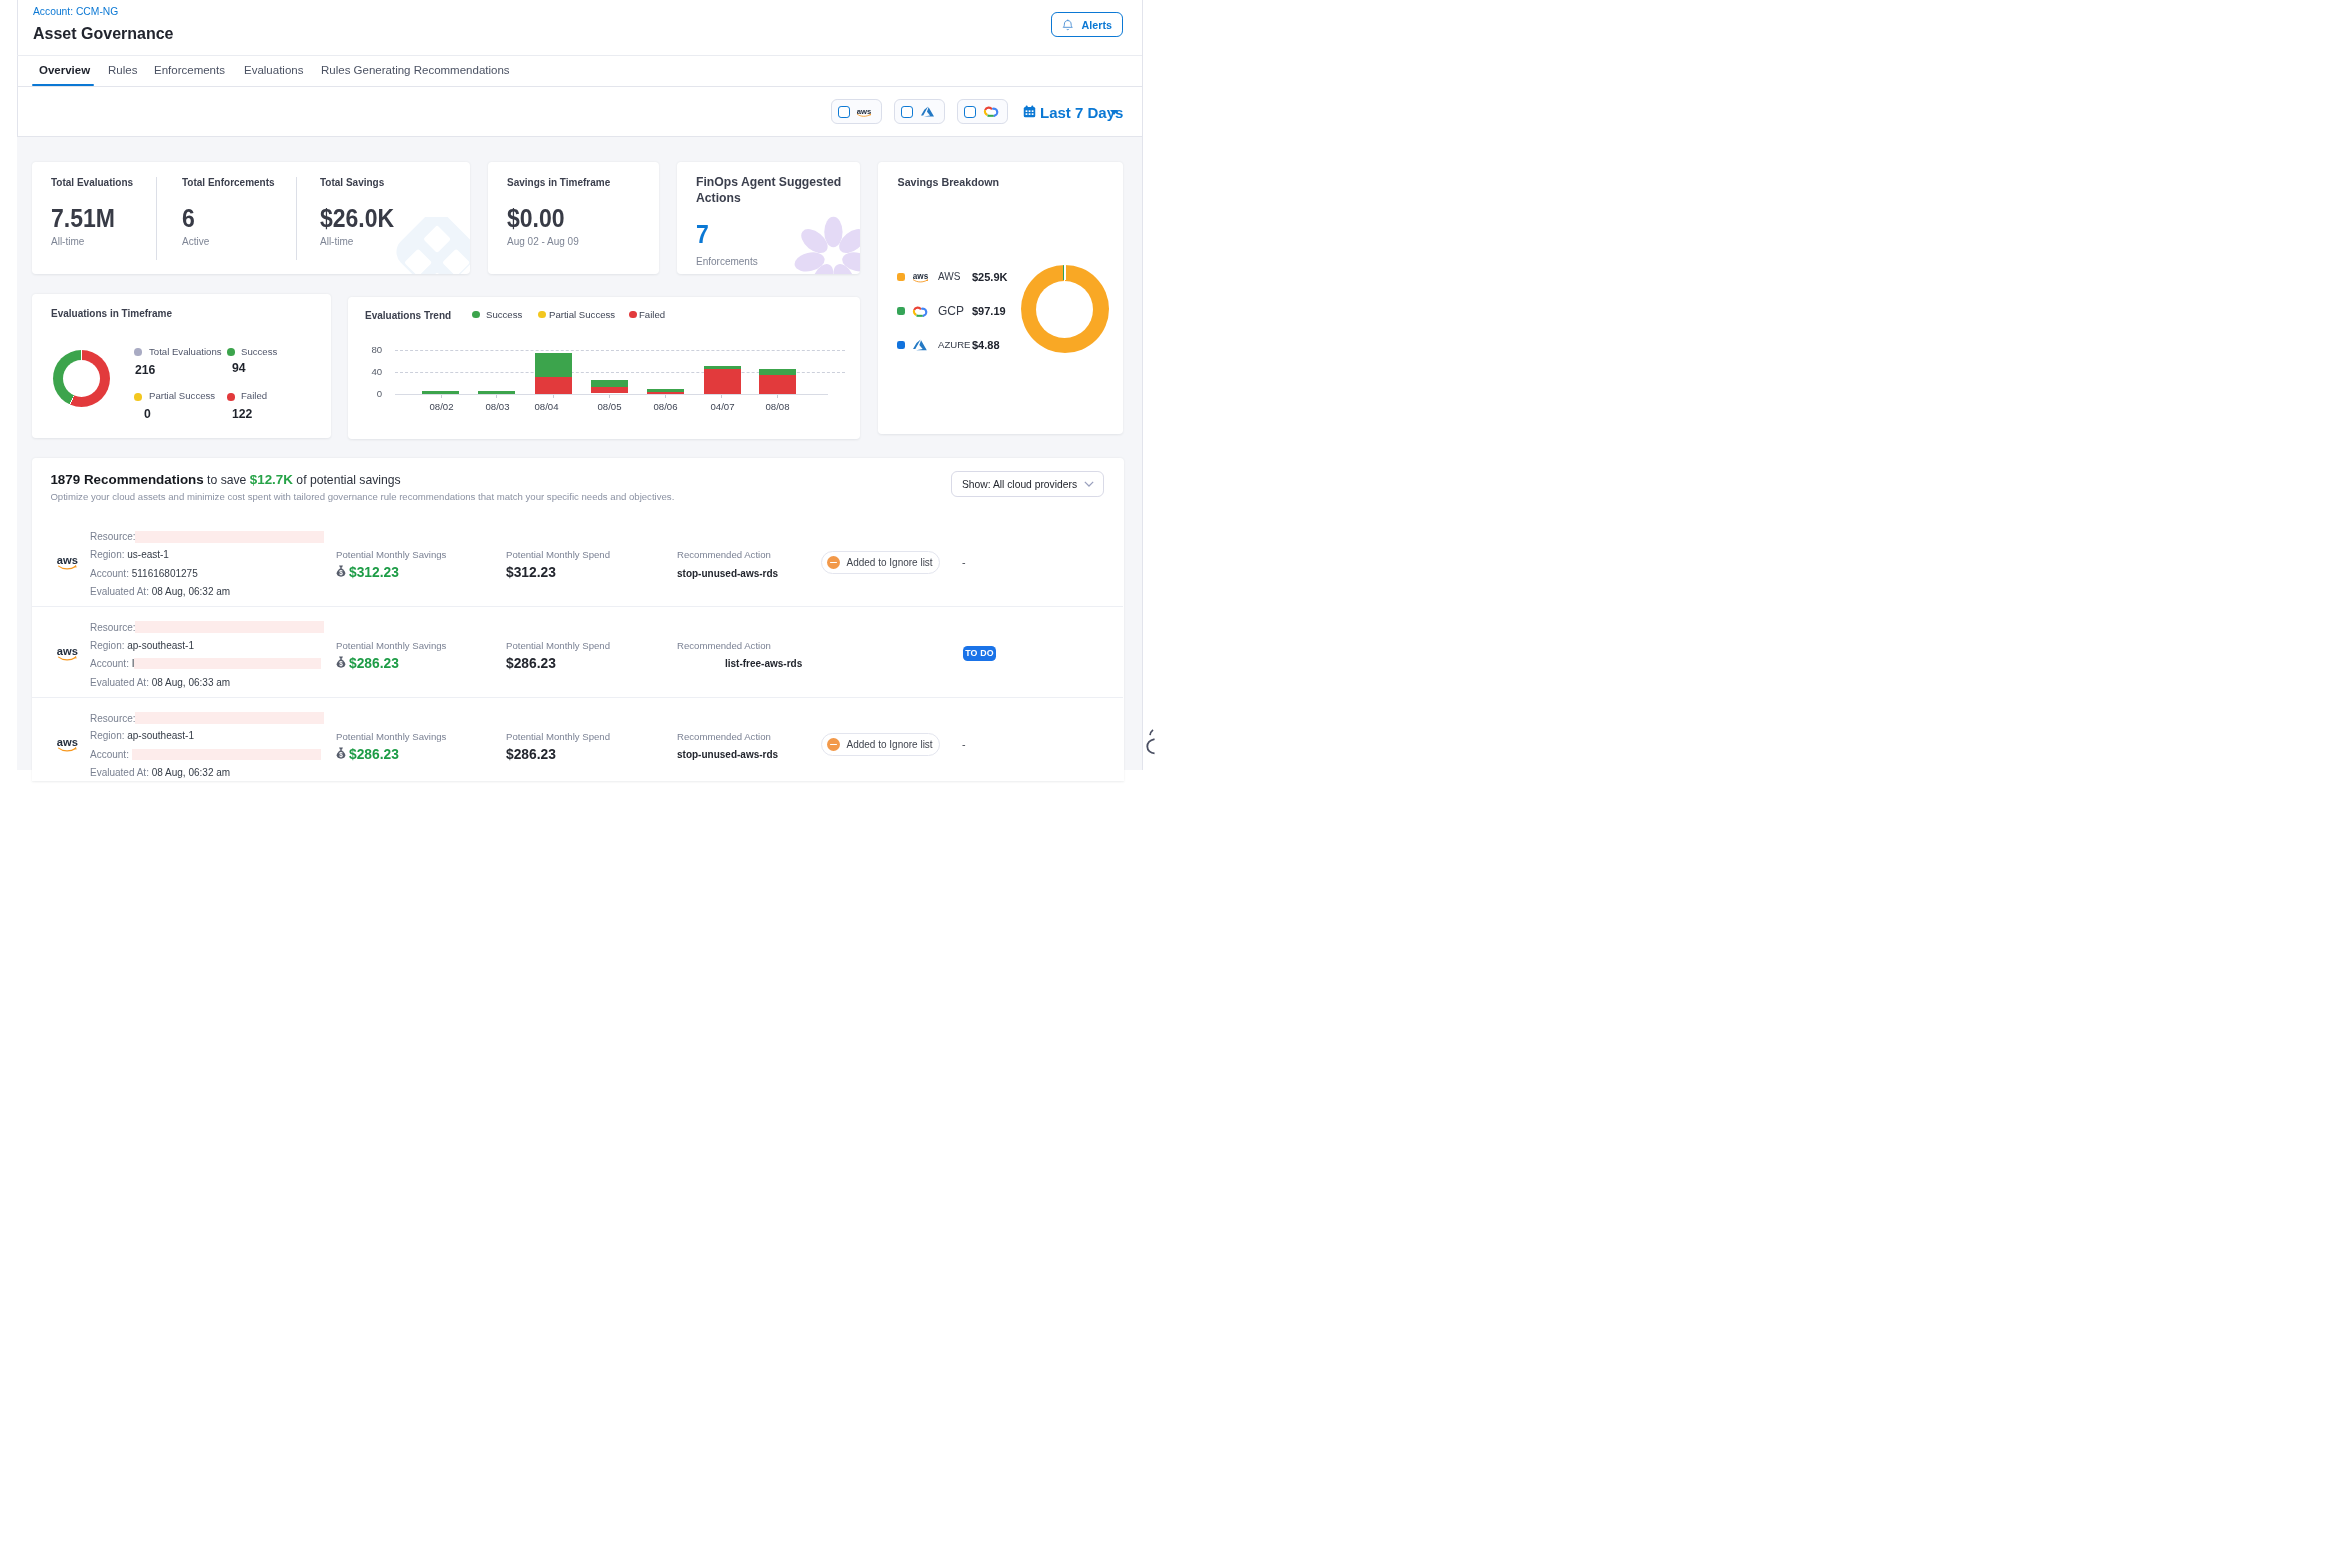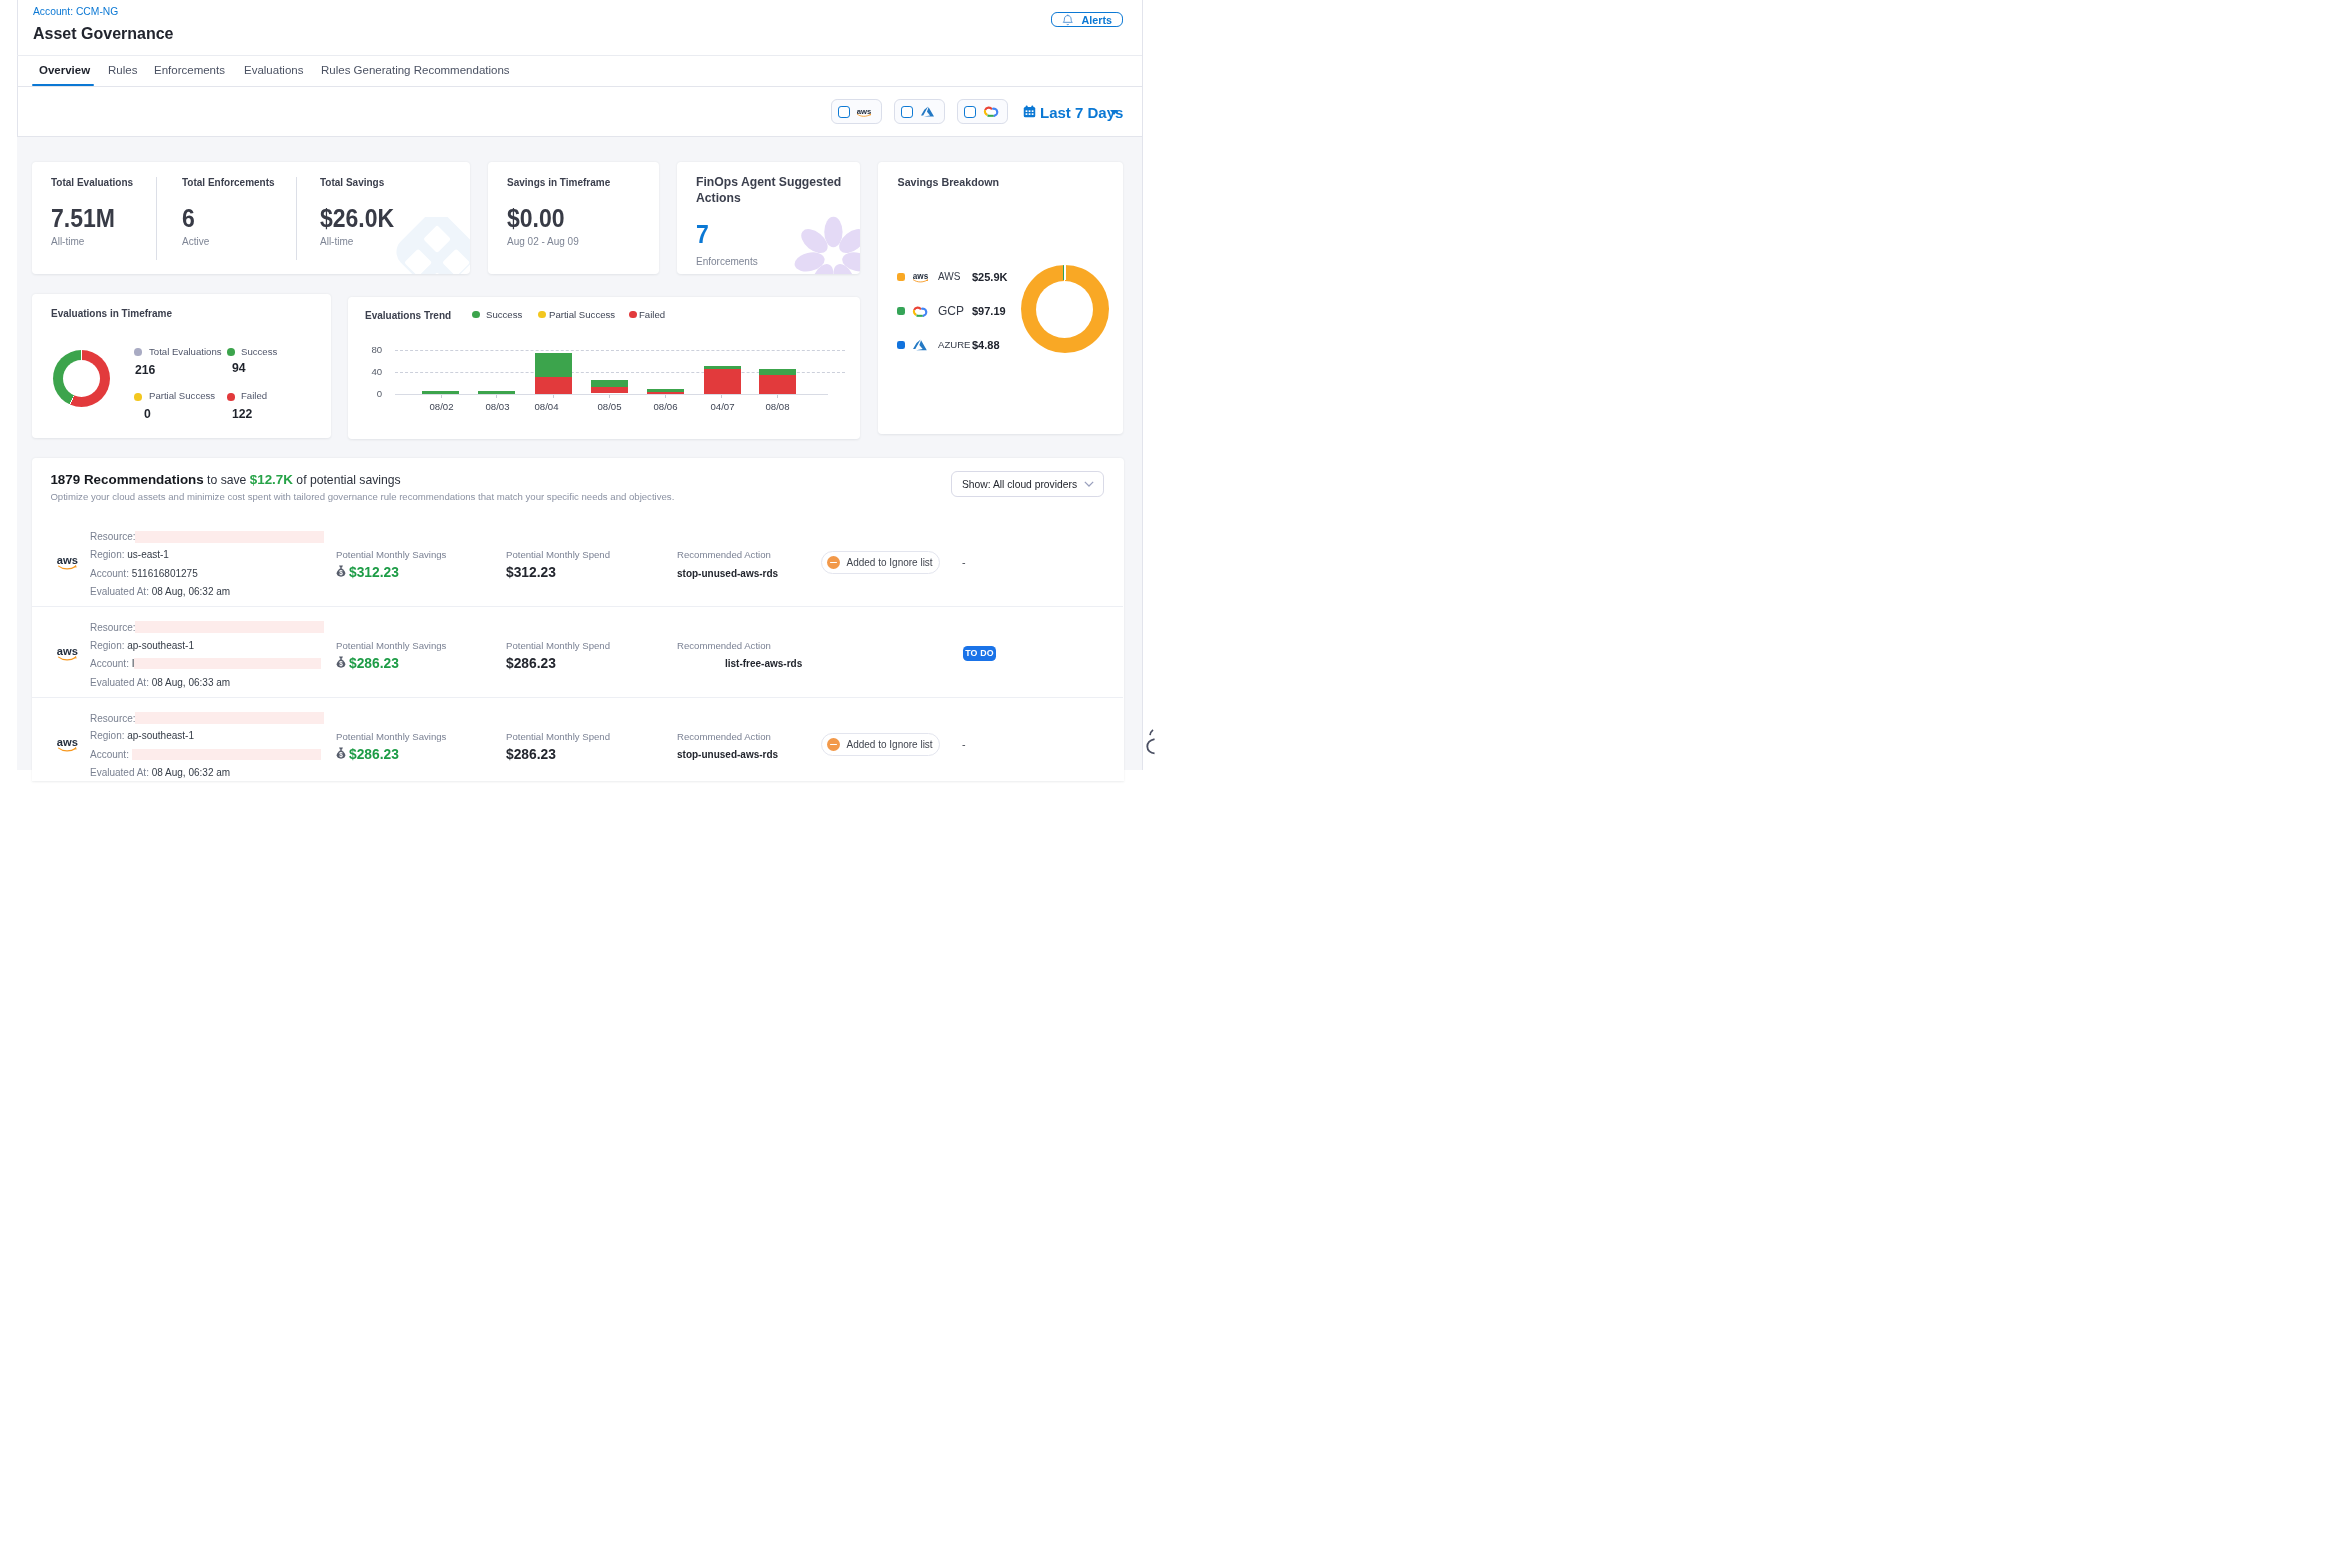--- a/index.html
+++ b/index.html
@@ -18,21 +18,21 @@
 </style>
 </head>
 <body>
 
 <div class="abs" style="left:16.5px;top:0;width:0.8px;height:770px;background:#e2e4ec;"></div>
 <div class="abs" style="left:1142px;top:0;width:0.8px;height:770px;background:#e2e4ec;"></div>
 <div class="abs" id="graybg" style="left:17px;top:137px;width:1125px;height:633px;background:#f5f6f9;"></div>
 
 <div class="abs" style="left:33px;top:6.9px;font-size:10.3px;line-height:10.3px;color:#0b78d4;">Account: CCM-NG</div>
 <div class="abs" style="left:33px;top:26px;font-size:16px;line-height:16px;font-weight:700;color:#22252e;">Asset Governance</div>
-<div class="abs" style="left:1051px;top:12.2px;width:72px;height:15px;border:1.1px solid #0b78d4;border-radius:6.1px;display:flex;align-items:center;justify-content:center;gap:8px;">
+<div class="abs" style="left:1051px;top:12.2px;width:72px;height:25px;border:1.1px solid #0b78d4;border-radius:6.1px;display:flex;align-items:center;justify-content:center;gap:8px;">
   <svg width="11.5" height="12.2" viewBox="0 0 16 17" fill="none">
     <path d="M8 2.2c-3.1 0-4.7 2.3-4.7 4.9 0 2.9-.8 3.8-1.6 4.5h12.6c-.8-.7-1.6-1.6-1.6-4.5 0-2.6-1.6-4.9-4.7-4.9z" stroke="#4b8fd4" stroke-width="1.3"></path>
     <path d="M6.5 13.9a1.6 1.6 0 0 0 3 0" stroke="#4b8fd4" stroke-width="1.3"></path>
     <path d="M8 2.3v-1" stroke="#4b8fd4" stroke-width="1.3" stroke-linecap="round"></path>
   </svg>
   <span style="font-size:10.7px;font-weight:700;color:#0b78d4;">Alerts</span>
 </div>
 <div class="abs" style="left:17px;top:55px;width:1125px;height:0.8px;background:#eaecf1;"></div>
 
 <div class="abs" style="left:39px;top:65px;font-size:11.5px;line-height:11.5px;font-weight:700;color:#1d212b;">Overview</div>

